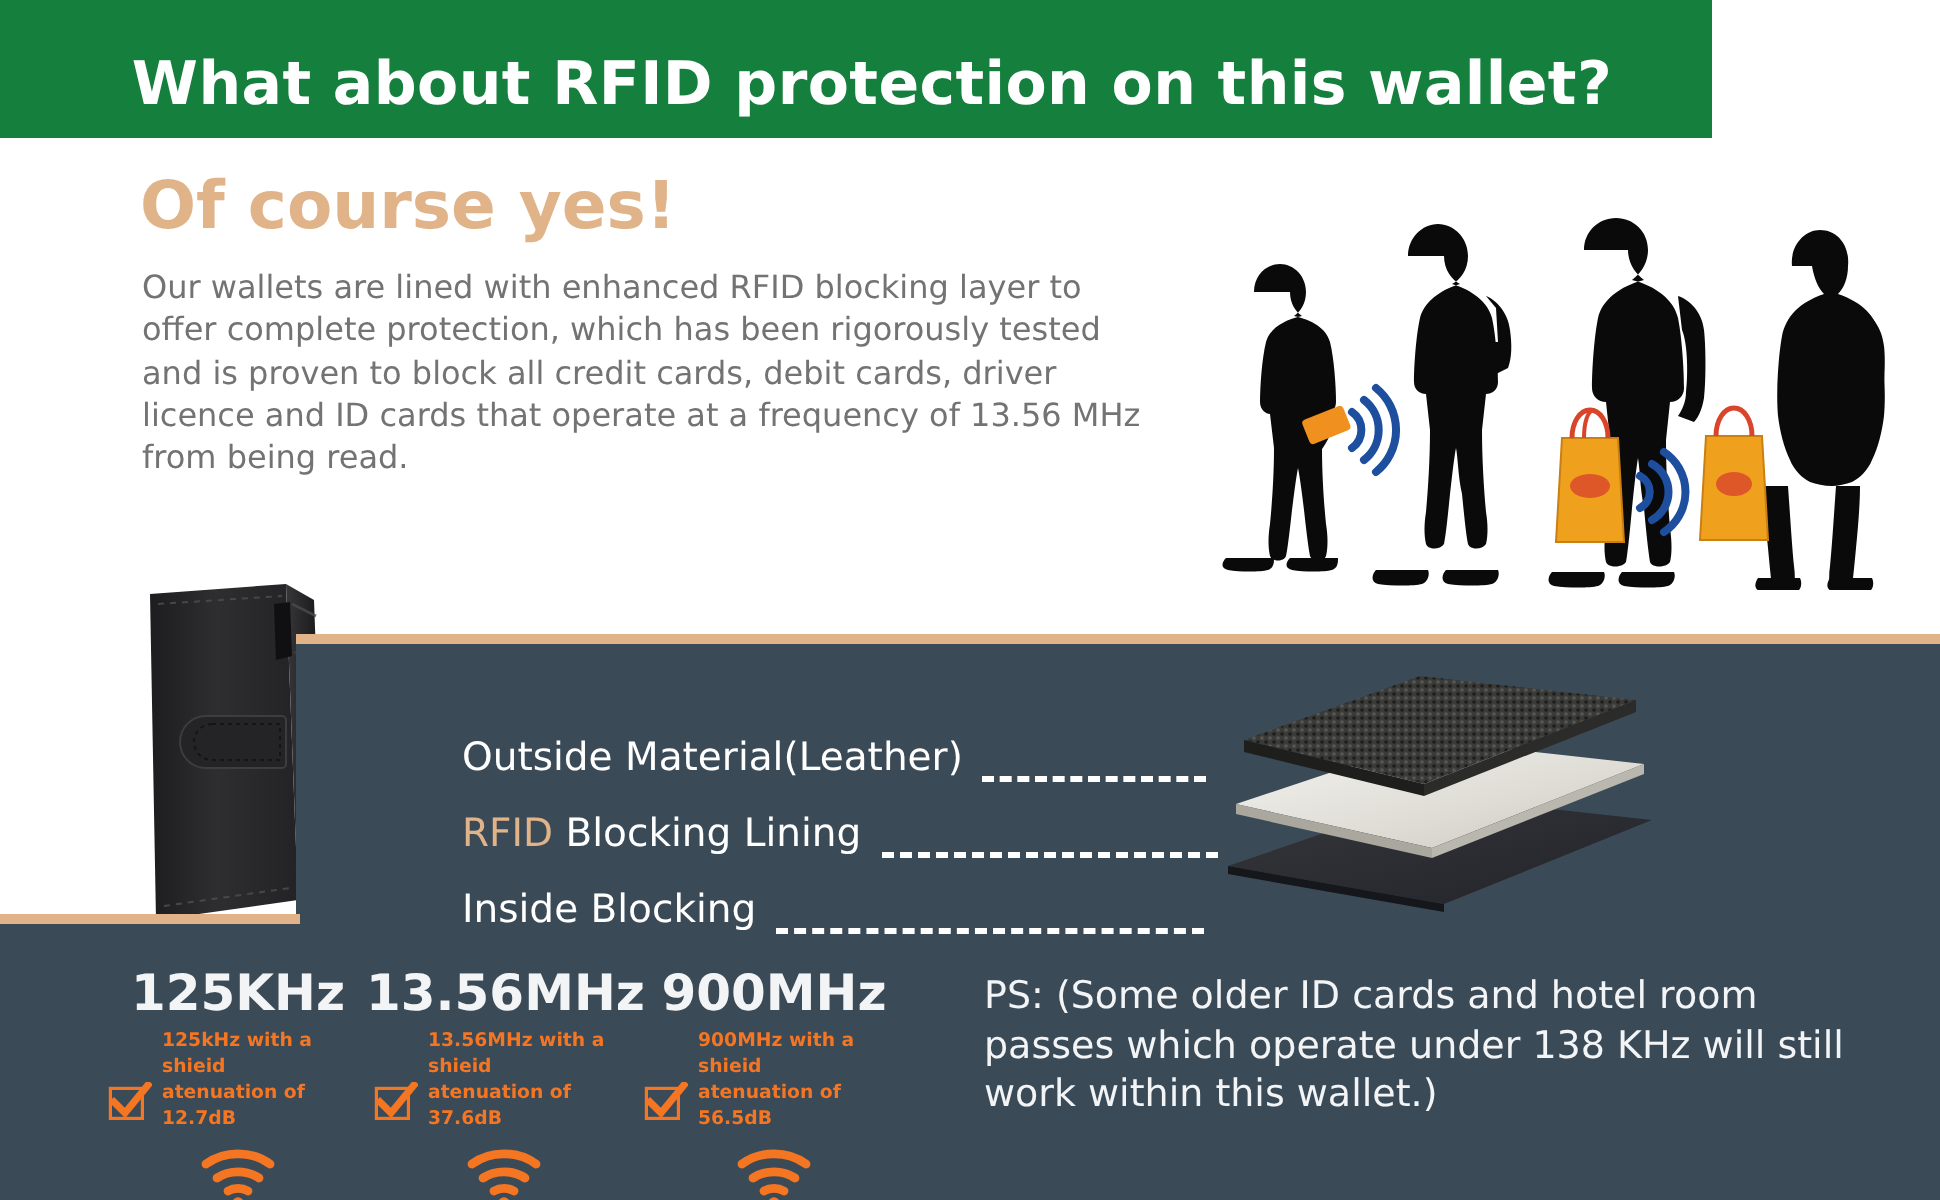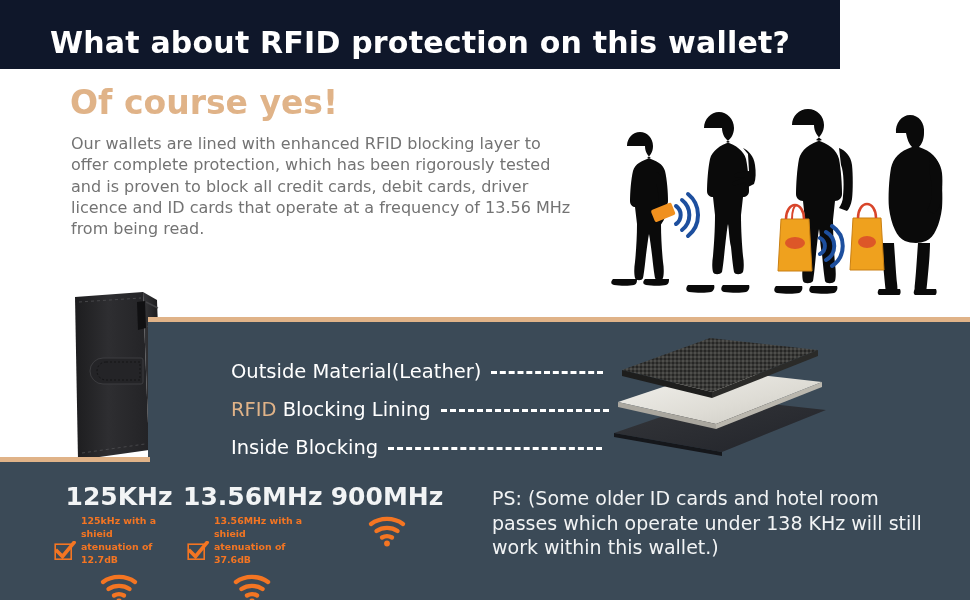--- a/index.html
+++ b/index.html
@@ -5,22 +5,22 @@
   html,body{margin:0;padding:0;}
   body{
     width:970px;height:600px;overflow:hidden;background:#ffffff;
     font-family:"DejaVu Sans","Liberation Sans",sans-serif;
   }
   .page{position:relative;width:970px;height:600px;overflow:hidden;background:#fff;}
 
   
   .header-band{
     position:absolute;left:0;top:0;width:840px;height:85px;
-    background:#0f172a;
-    display:flex;align-items:center;justify-content:center;
+    background:#15803d;
+    display:flex;align-items:center;justify-content:center;padding-left:16px;
   }
   .header-title{
     color:#ffffff;font-size:30px;font-weight:bold;letter-spacing:.2px;
     font-family:"DejaVu Sans","Liberation Sans",sans-serif;
     text-align:center;white-space:nowrap;
   }
 
   
   .intro{position:absolute;left:0;top:69px;width:970px;height:235px;background:#fff;}
   .intro-heading{
@@ -44,21 +44,21 @@
     position:absolute;left:0px;top:462px;width:150px;height:138px;background:#3b4a57;
   }
   .tan-edge-right{position:absolute;left:148px;top:317px;width:822px;height:5px;background:#e0b388;}
   .tan-edge-left{position:absolute;left:0px;top:457px;width:150px;height:5px;background:#e0b388;}
 
   
   .wallet-photo{position:absolute;left:45px;top:290px;width:140px;height:180px;}
 
   
   .layers-block{position:absolute;left:231px;top:352px;width:430px;}
-  .layer-row{display:flex;align-items:center;height:38px;}
+  .layer-row{display:flex;align-items:flex-end;height:38px;}
   .layer-label{color:#ffffff;font-size:19.5px;white-space:nowrap;}
   .layer-label .rfid-hl{color:#e0b388;font-weight:normal;}
   .layer-dash{
     flex:1 1 auto;height:0;border-top:3px dashed #ffffff;margin-left:10px;
     position:relative;top:1px;
   }
   .dash-a{max-width:112px;}
   .dash-b{max-width:168px;}
   .dash-c{max-width:214px;}
 
@@ -301,20 +301,30 @@
             <path d="M9.5 16 a16.5 13.5 0 0 1 21 0" stroke-width="4.4"></path>
             <path d="M15 22.5 a9 7.5 0 0 1 10 0" stroke-width="4.4"></path>
           </g>
           <circle cx="20" cy="28.5" r="2.9" fill="#f47522"></circle>
         </svg>
       </span>
     </div>
 
     <div class="freq-col c2">
       <div class="freq-title">900MHz</div>
+      <div class="freq-note">
+        <span class="checkbox-icon">
+          <svg width="22" height="22" viewBox="0 0 22 22" xmlns="http://www.w3.org/2000/svg">
+            <rect x="1.2" y="3.2" width="16" height="15" fill="none" stroke="#f47522" stroke-width="1.6"></rect>
+            <path d="M3 10 L8.5 15.5 L20 1.5" fill="none" stroke="#f47522" stroke-width="3.6" stroke-linecap="square"></path>
+          </svg>
+        </span>
+        <span class="freq-note-text">900MHz with a shieid
+atenuation of 56.5dB</span>
+      </div>
       <span class="wifi-icon">
         <svg width="40" height="32" viewBox="0 0 40 32" xmlns="http://www.w3.org/2000/svg">
           <g fill="none" stroke="#f47522" stroke-linecap="round">
             <path d="M4 9 a24 20 0 0 1 32 0" stroke-width="4.4"></path>
             <path d="M9.5 16 a16.5 13.5 0 0 1 21 0" stroke-width="4.4"></path>
             <path d="M15 22.5 a9 7.5 0 0 1 10 0" stroke-width="4.4"></path>
           </g>
           <circle cx="20" cy="28.5" r="2.9" fill="#f47522"></circle>
         </svg>
       </span>

